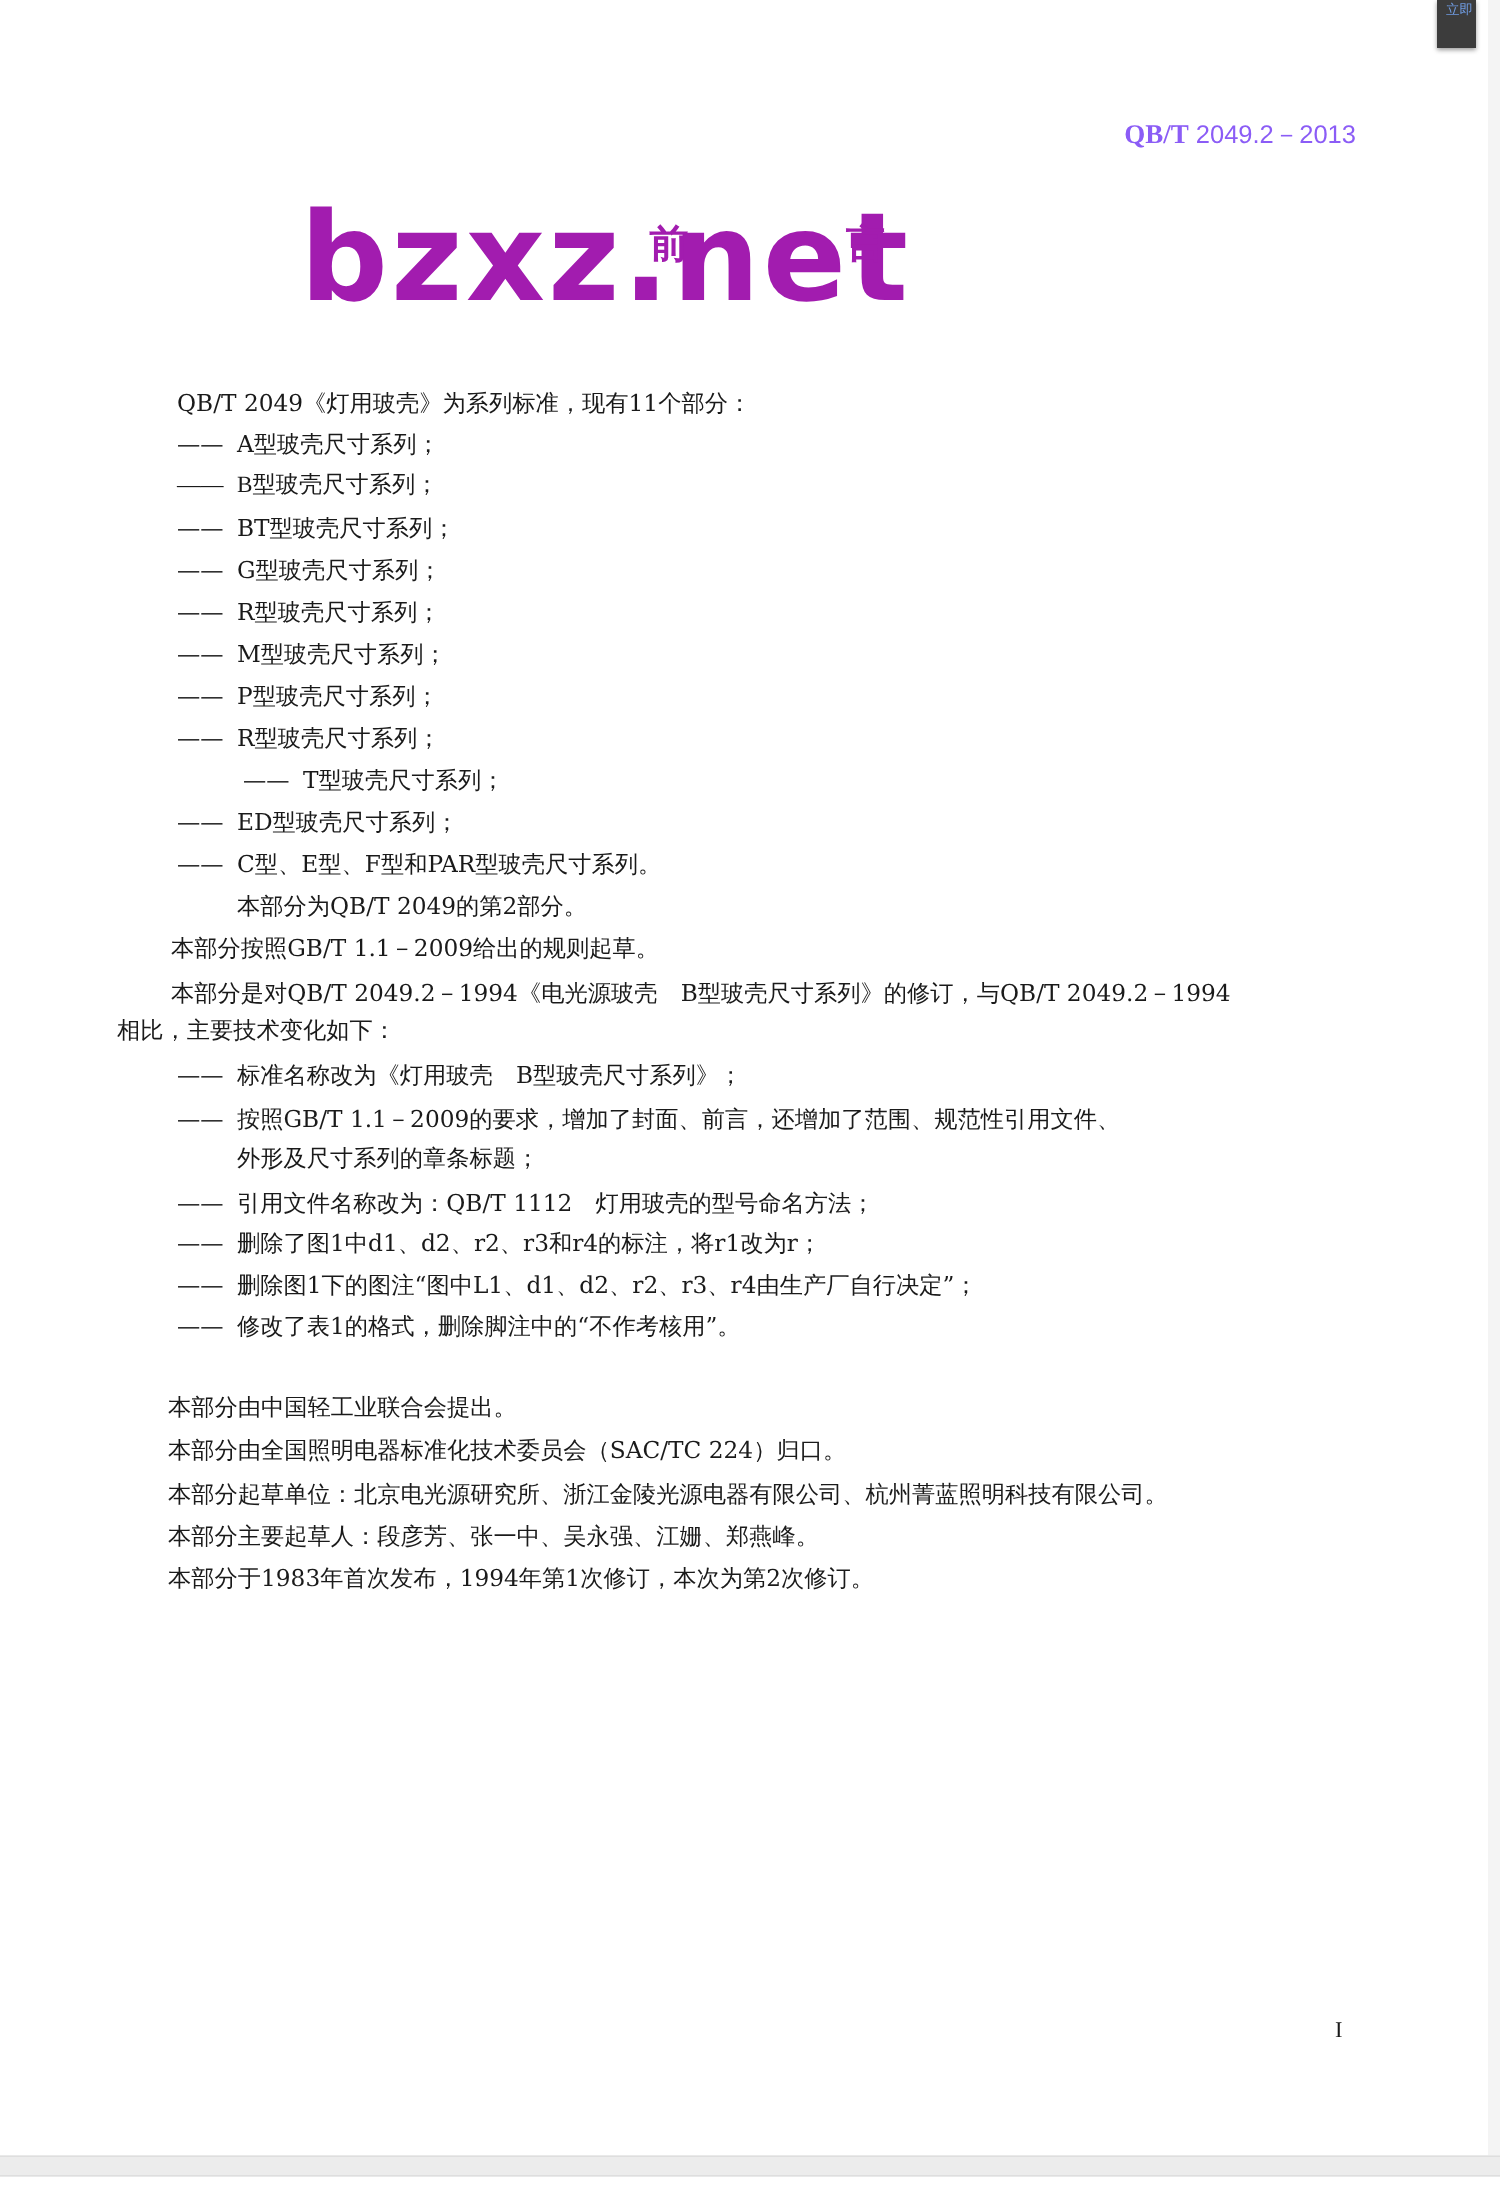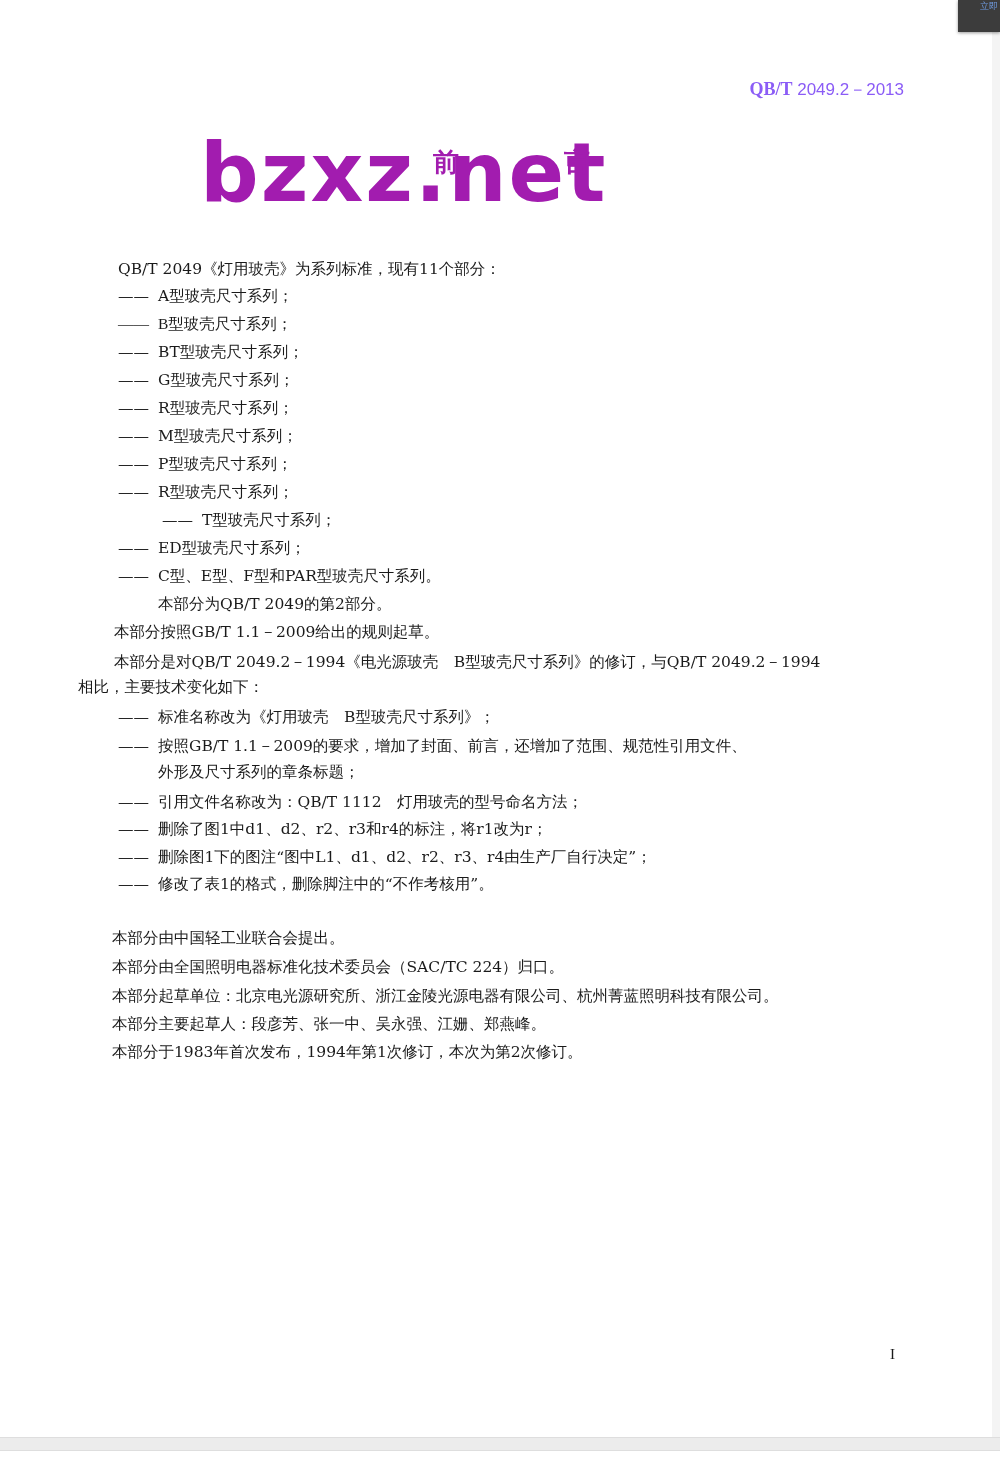--- a/index.html
+++ b/index.html
@@ -15,21 +15,21 @@
   }
   .bottom-bar {
     position: absolute; left: 0; top: 1437px; width: 1000px; height: 12px;
     background: #ececec; border-top: 1px solid #dedede; border-bottom: 1px solid #dedede;
   }
   .right-strip {
     position: absolute; left: 992px; top: 0; width: 8px; height: 1437px;
     background: #f4f4f4;
   }
   .corner-widget {
-    position: absolute; left: 958px; top: 0; width: 42px; height: 32px;
+    position: absolute; left: 958px; top: 0; width: 26px; height: 32px;
     background: #3c3c3c; box-shadow: 0 1px 3px rgba(0,0,0,0.4);
   }
   .corner-widget span {
     position: absolute; right: 2px; top: 0px; font-size: 9px;
     color: #6f9be0; font-family: "DejaVu Sans", sans-serif;
   }
   .std-code {
     position: absolute; right: 88px; top: 78px;
     font-family: "Liberation Sans", sans-serif; font-size: 17px; color: #8b5cf6;
   }

